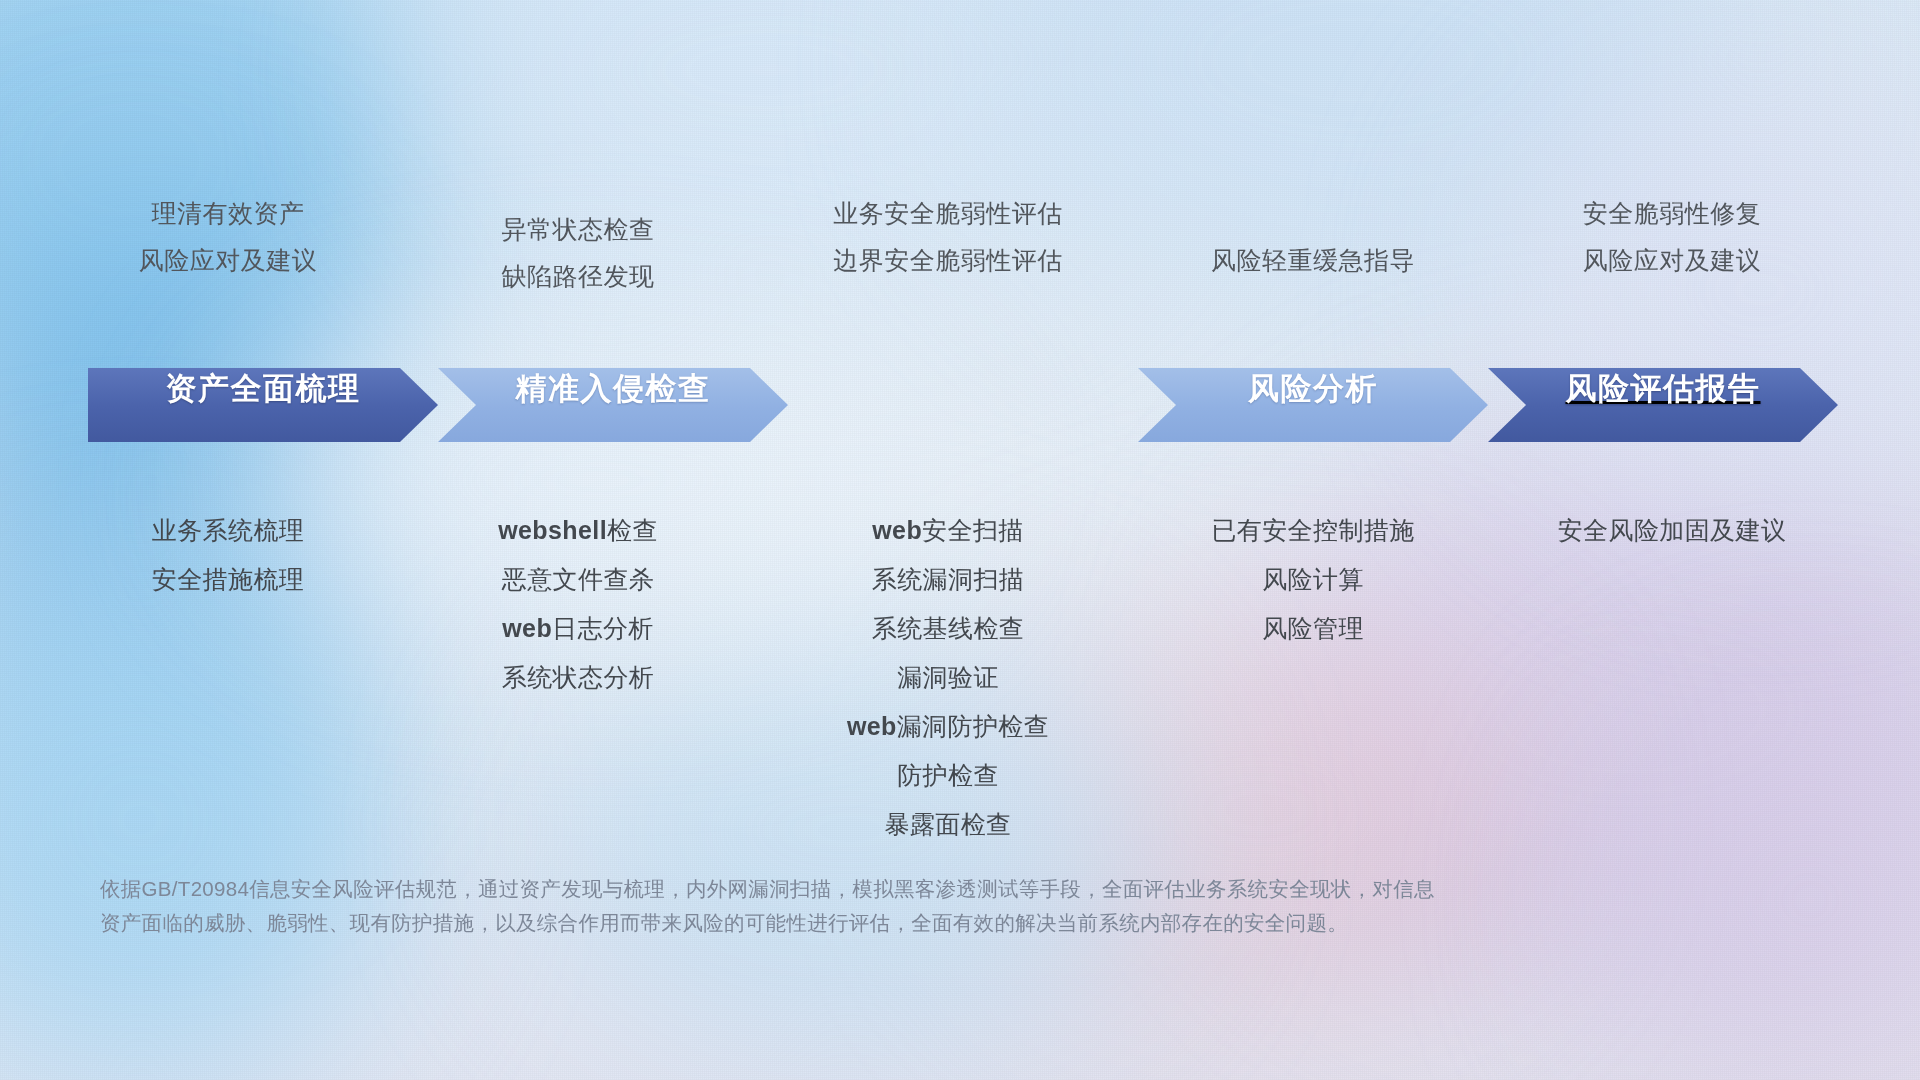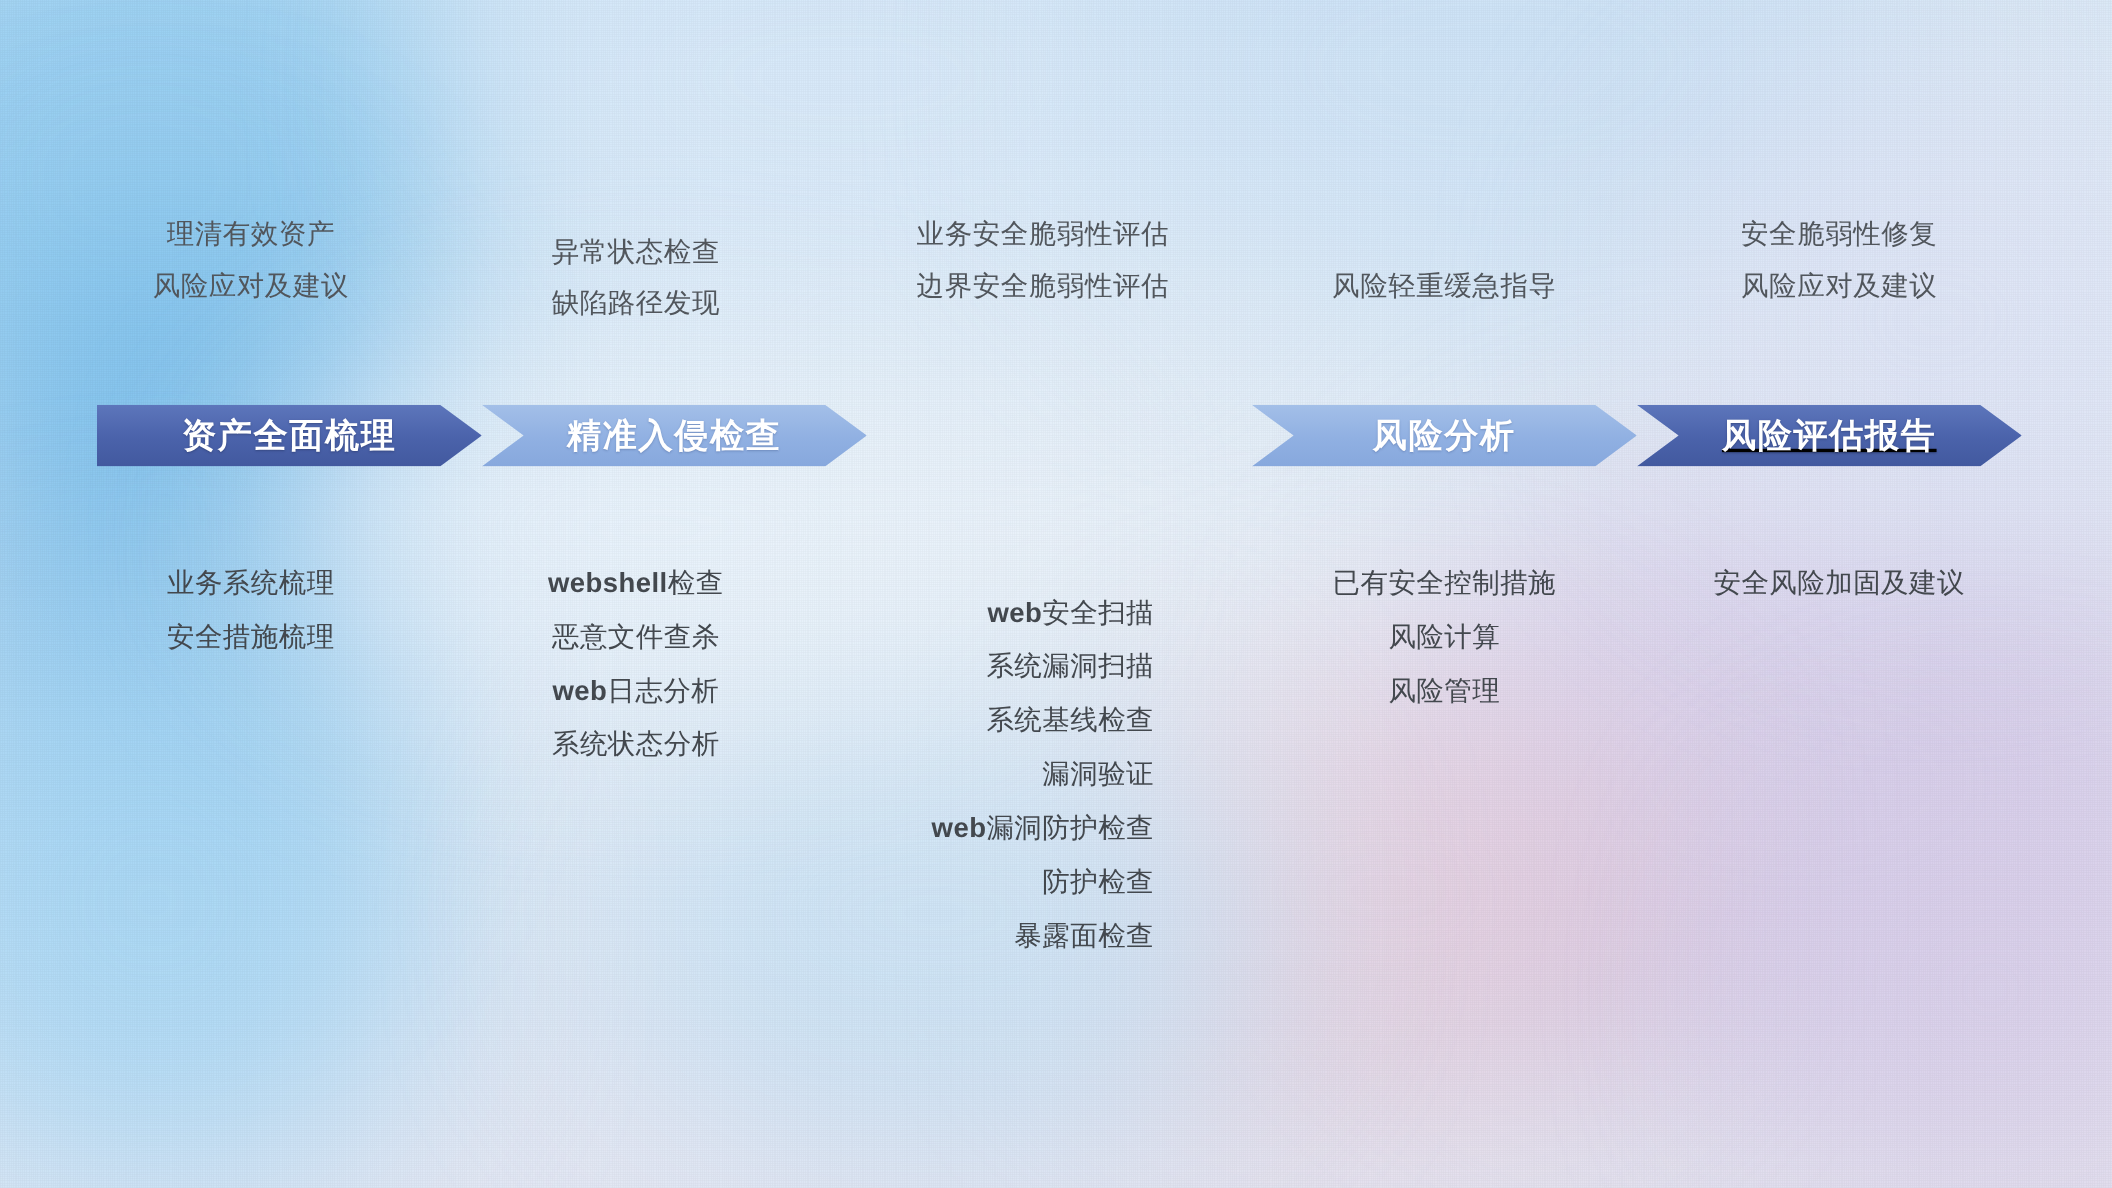--- a/index.html
+++ b/index.html
@@ -39,22 +39,22 @@
 
   .pre-list{position:absolute;}
   .pre-item{
     font-size:25px;color:#51565c;line-height:1.0;
     margin-bottom:22px;white-space:nowrap;letter-spacing:.5px;
   }
 
   
   #band{position:absolute;left:88px;top:368px;width:1750px;height:74px;}
   .chev{
-    position:absolute;top:0;height:56px;
-    display:flex;align-items:center;justify-content:center;
+    position:absolute;top:0;height:74px;
+    display:flex;align-items:flex-start;justify-content:center;
     box-shadow:0 2px 6px rgba(60,80,120,.18);
   }
   .chev .lbl{
     font-size:31px;font-weight:bold;letter-spacing:1.5px;white-space:nowrap;
     position:relative;z-index:2;
   }
   .chev.dark{background:linear-gradient(180deg,#5d76bb 0%,#4b63ab 52%,#42599f 100%);}
   .chev.dark .lbl{color:#ffffff;text-shadow:0 1px 2px rgba(20,30,60,.35);}
   .chev.mid{background:linear-gradient(180deg,#a3bfe8 0%,#90b0e2 55%,#87a8dd 100%);}
   .chev.mid .lbl{color:#ffffff;text-shadow:0 1px 2px rgba(40,60,110,.30);}
@@ -147,32 +147,36 @@
       <div class="post-list" style="left: 228px; top: 518px; transform: translateX(-50%); text-align: center;">
         <div class="post-item" style="margin-bottom: 24px;">业务系统梳理</div>
         <div class="post-item" style="margin-bottom: 24px;">安全措施梳理</div>
       </div>
       <div class="post-list" style="left: 578px; top: 518px; transform: translateX(-50%); text-align: center;">
         <div class="post-item" style="margin-bottom: 24px;"><b>webshell</b>检查</div>
         <div class="post-item" style="margin-bottom: 24px;">恶意文件查杀</div>
         <div class="post-item" style="margin-bottom: 24px;"><b>web</b>日志分析</div>
         <div class="post-item" style="margin-bottom: 24px;">系统状态分析</div>
       </div>
-      <div class="post-list" style="left: 948px; top: 518px; transform: translateX(-50%); text-align: right; margin-top: 27px;">
+      <div class="post-list" style="left: 948px; top: 518px; transform: translateX(-50%); text-align: center;">
         <div class="post-item" style="margin-bottom: 24px;"><b>web</b>安全扫描</div>
         <div class="post-item" style="margin-bottom: 24px;">系统漏洞扫描</div>
         <div class="post-item" style="margin-bottom: 24px;">系统基线检查</div>
         <div class="post-item" style="margin-bottom: 24px;">漏洞验证</div>
         <div class="post-item" style="margin-bottom: 24px;"><b>web</b>漏洞防护检查</div>
         <div class="post-item" style="margin-bottom: 24px;">防护检查</div>
         <div class="post-item" style="margin-bottom: 24px;">暴露面检查</div>
       </div>
       <div class="post-list" style="left: 1313px; top: 518px; transform: translateX(-50%); text-align: center;">
         <div class="post-item" style="margin-bottom: 24px;">已有安全控制措施</div>
         <div class="post-item" style="margin-bottom: 24px;">风险计算</div>
         <div class="post-item" style="margin-bottom: 24px;">风险管理</div>
       </div>
       <div class="post-list" style="left: 1672px; top: 518px; transform: translateX(-50%); text-align: center;">
         <div class="post-item" style="margin-bottom: 24px;">安全风险加固及建议</div>
       </div>
     </div>
 
+  <div id="footnote">
+    <div>依据GB/T20984信息安全风险评估规范，通过资产发现与梳理，内外网漏洞扫描，模拟黑客渗透测试等手段，全面评估业务系统安全现状，对信息</div>
+    <div>资产面临的威胁、脆弱性、现有防护措施，以及综合作用而带来风险的可能性进行评估，全面有效的解决当前系统内部存在的安全问题。</div>
+  </div>
 </div>
 
 </body></html>

